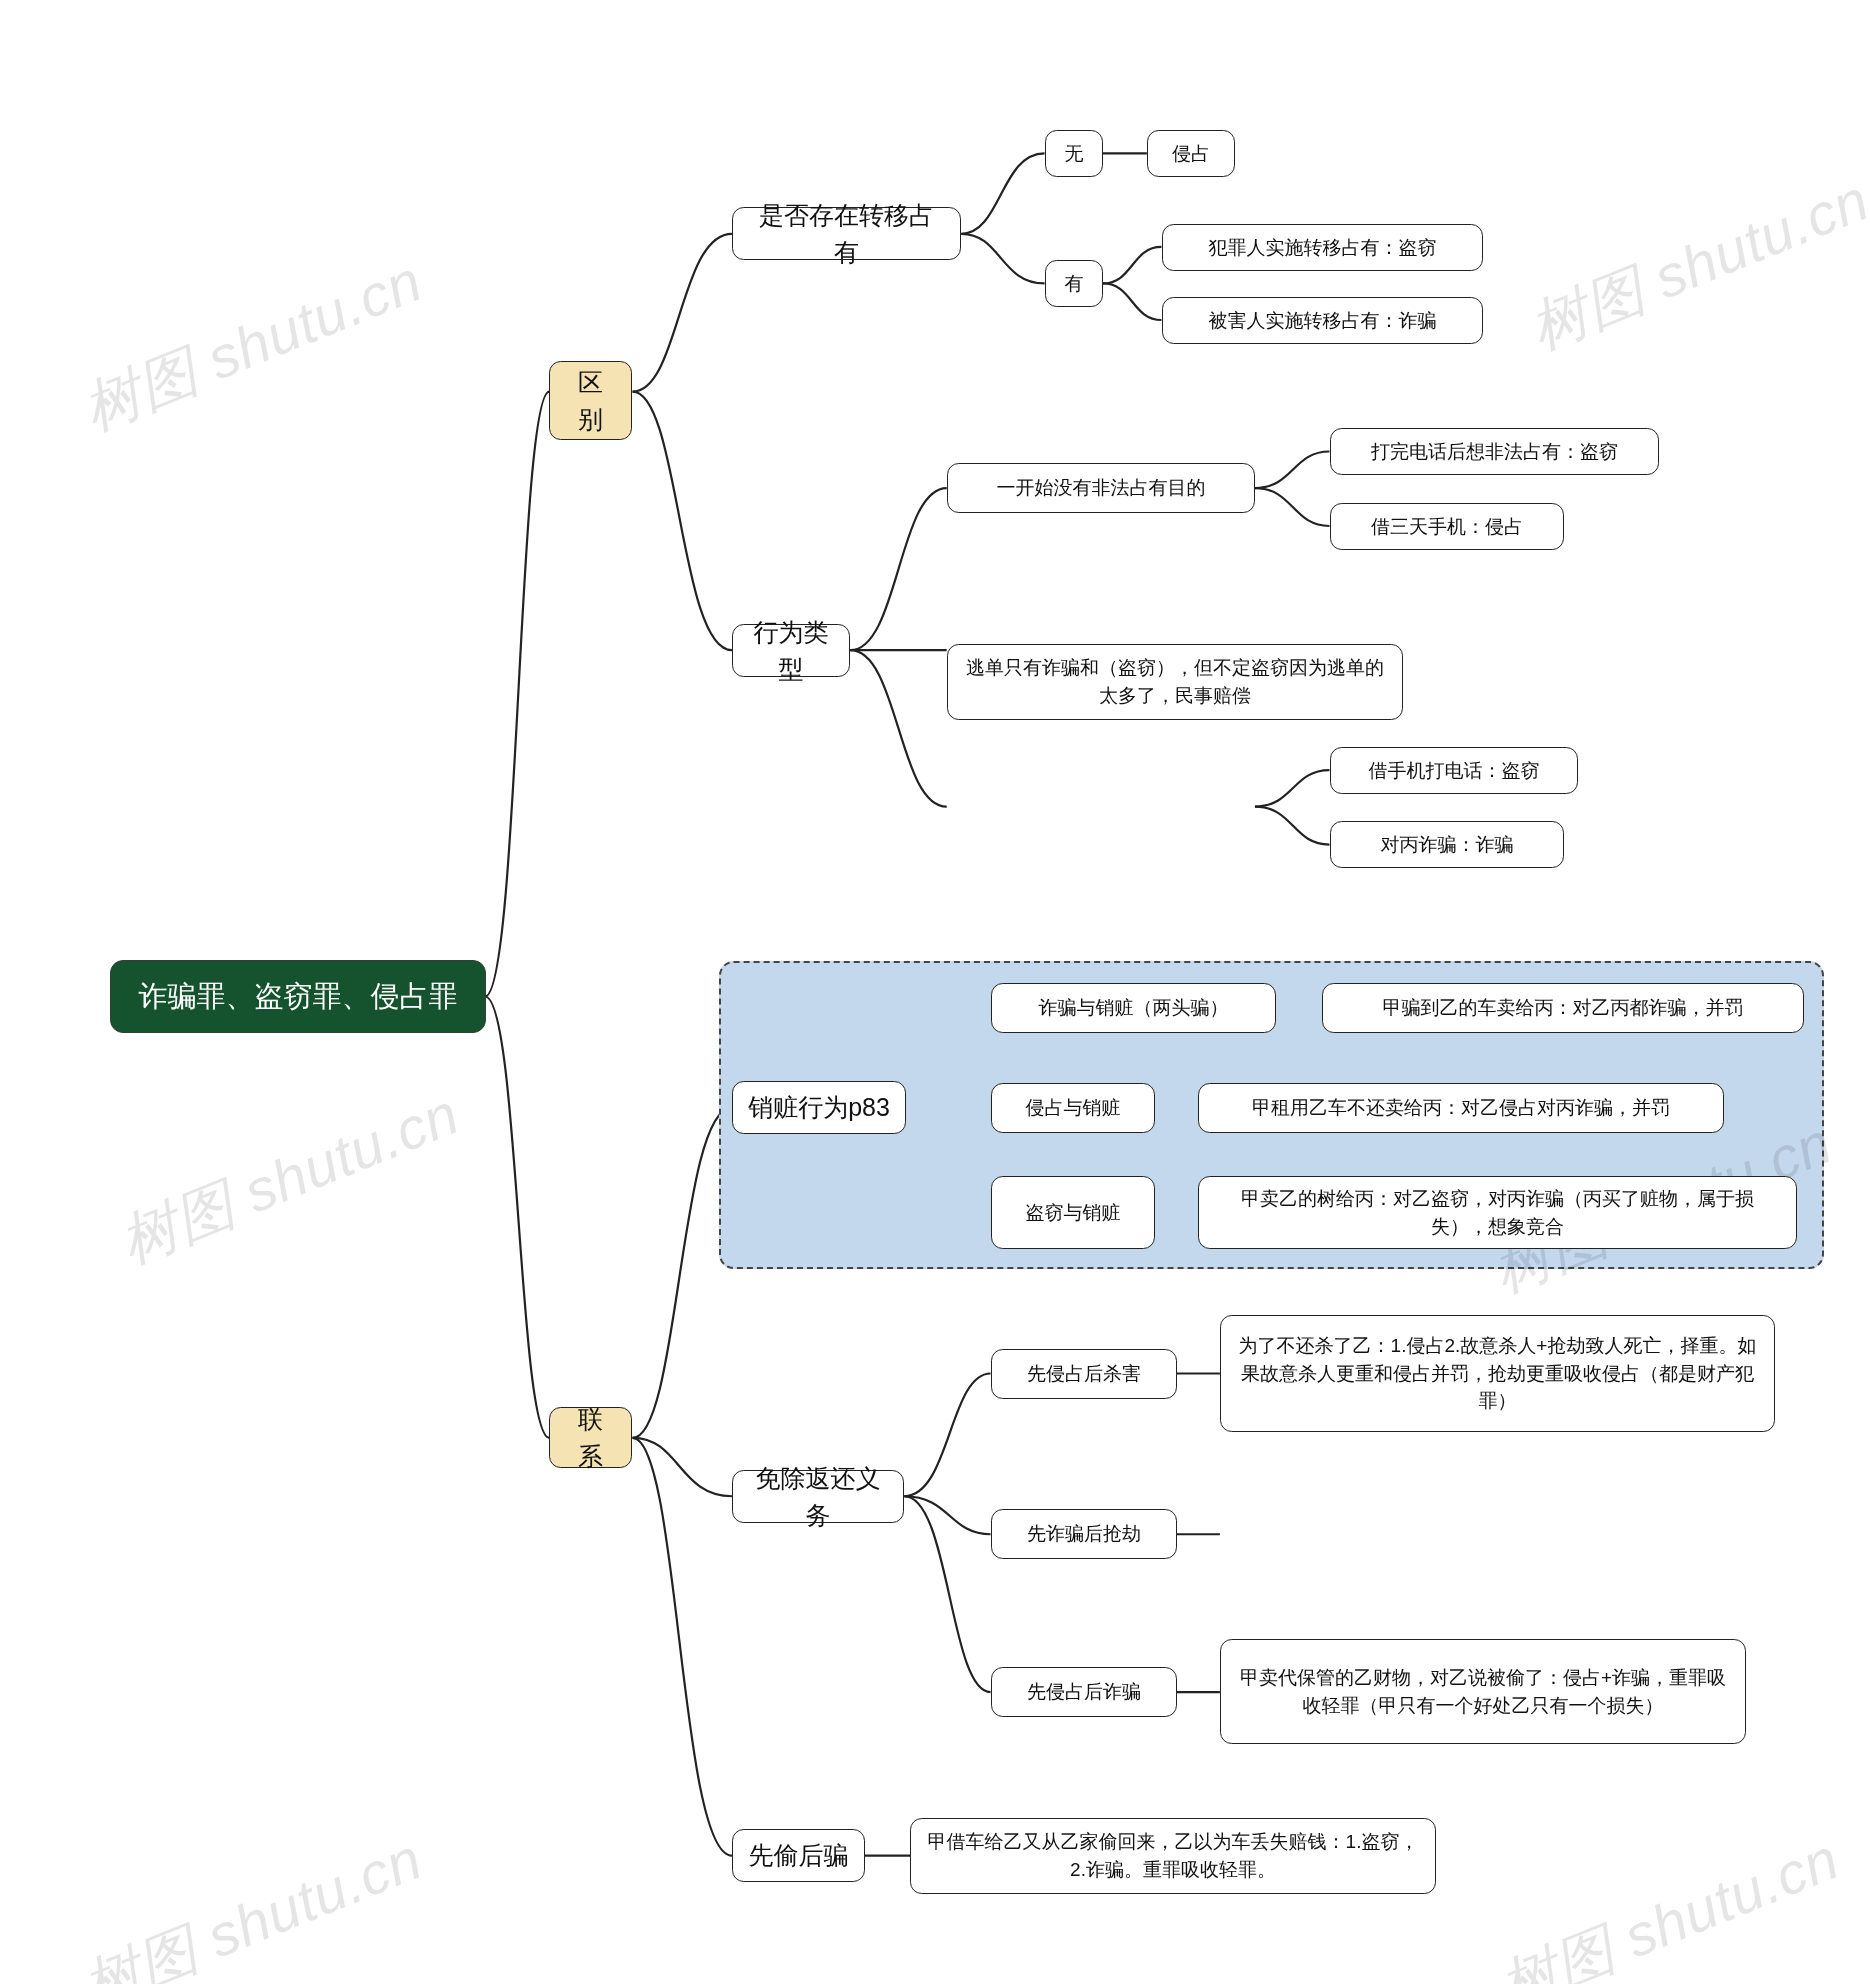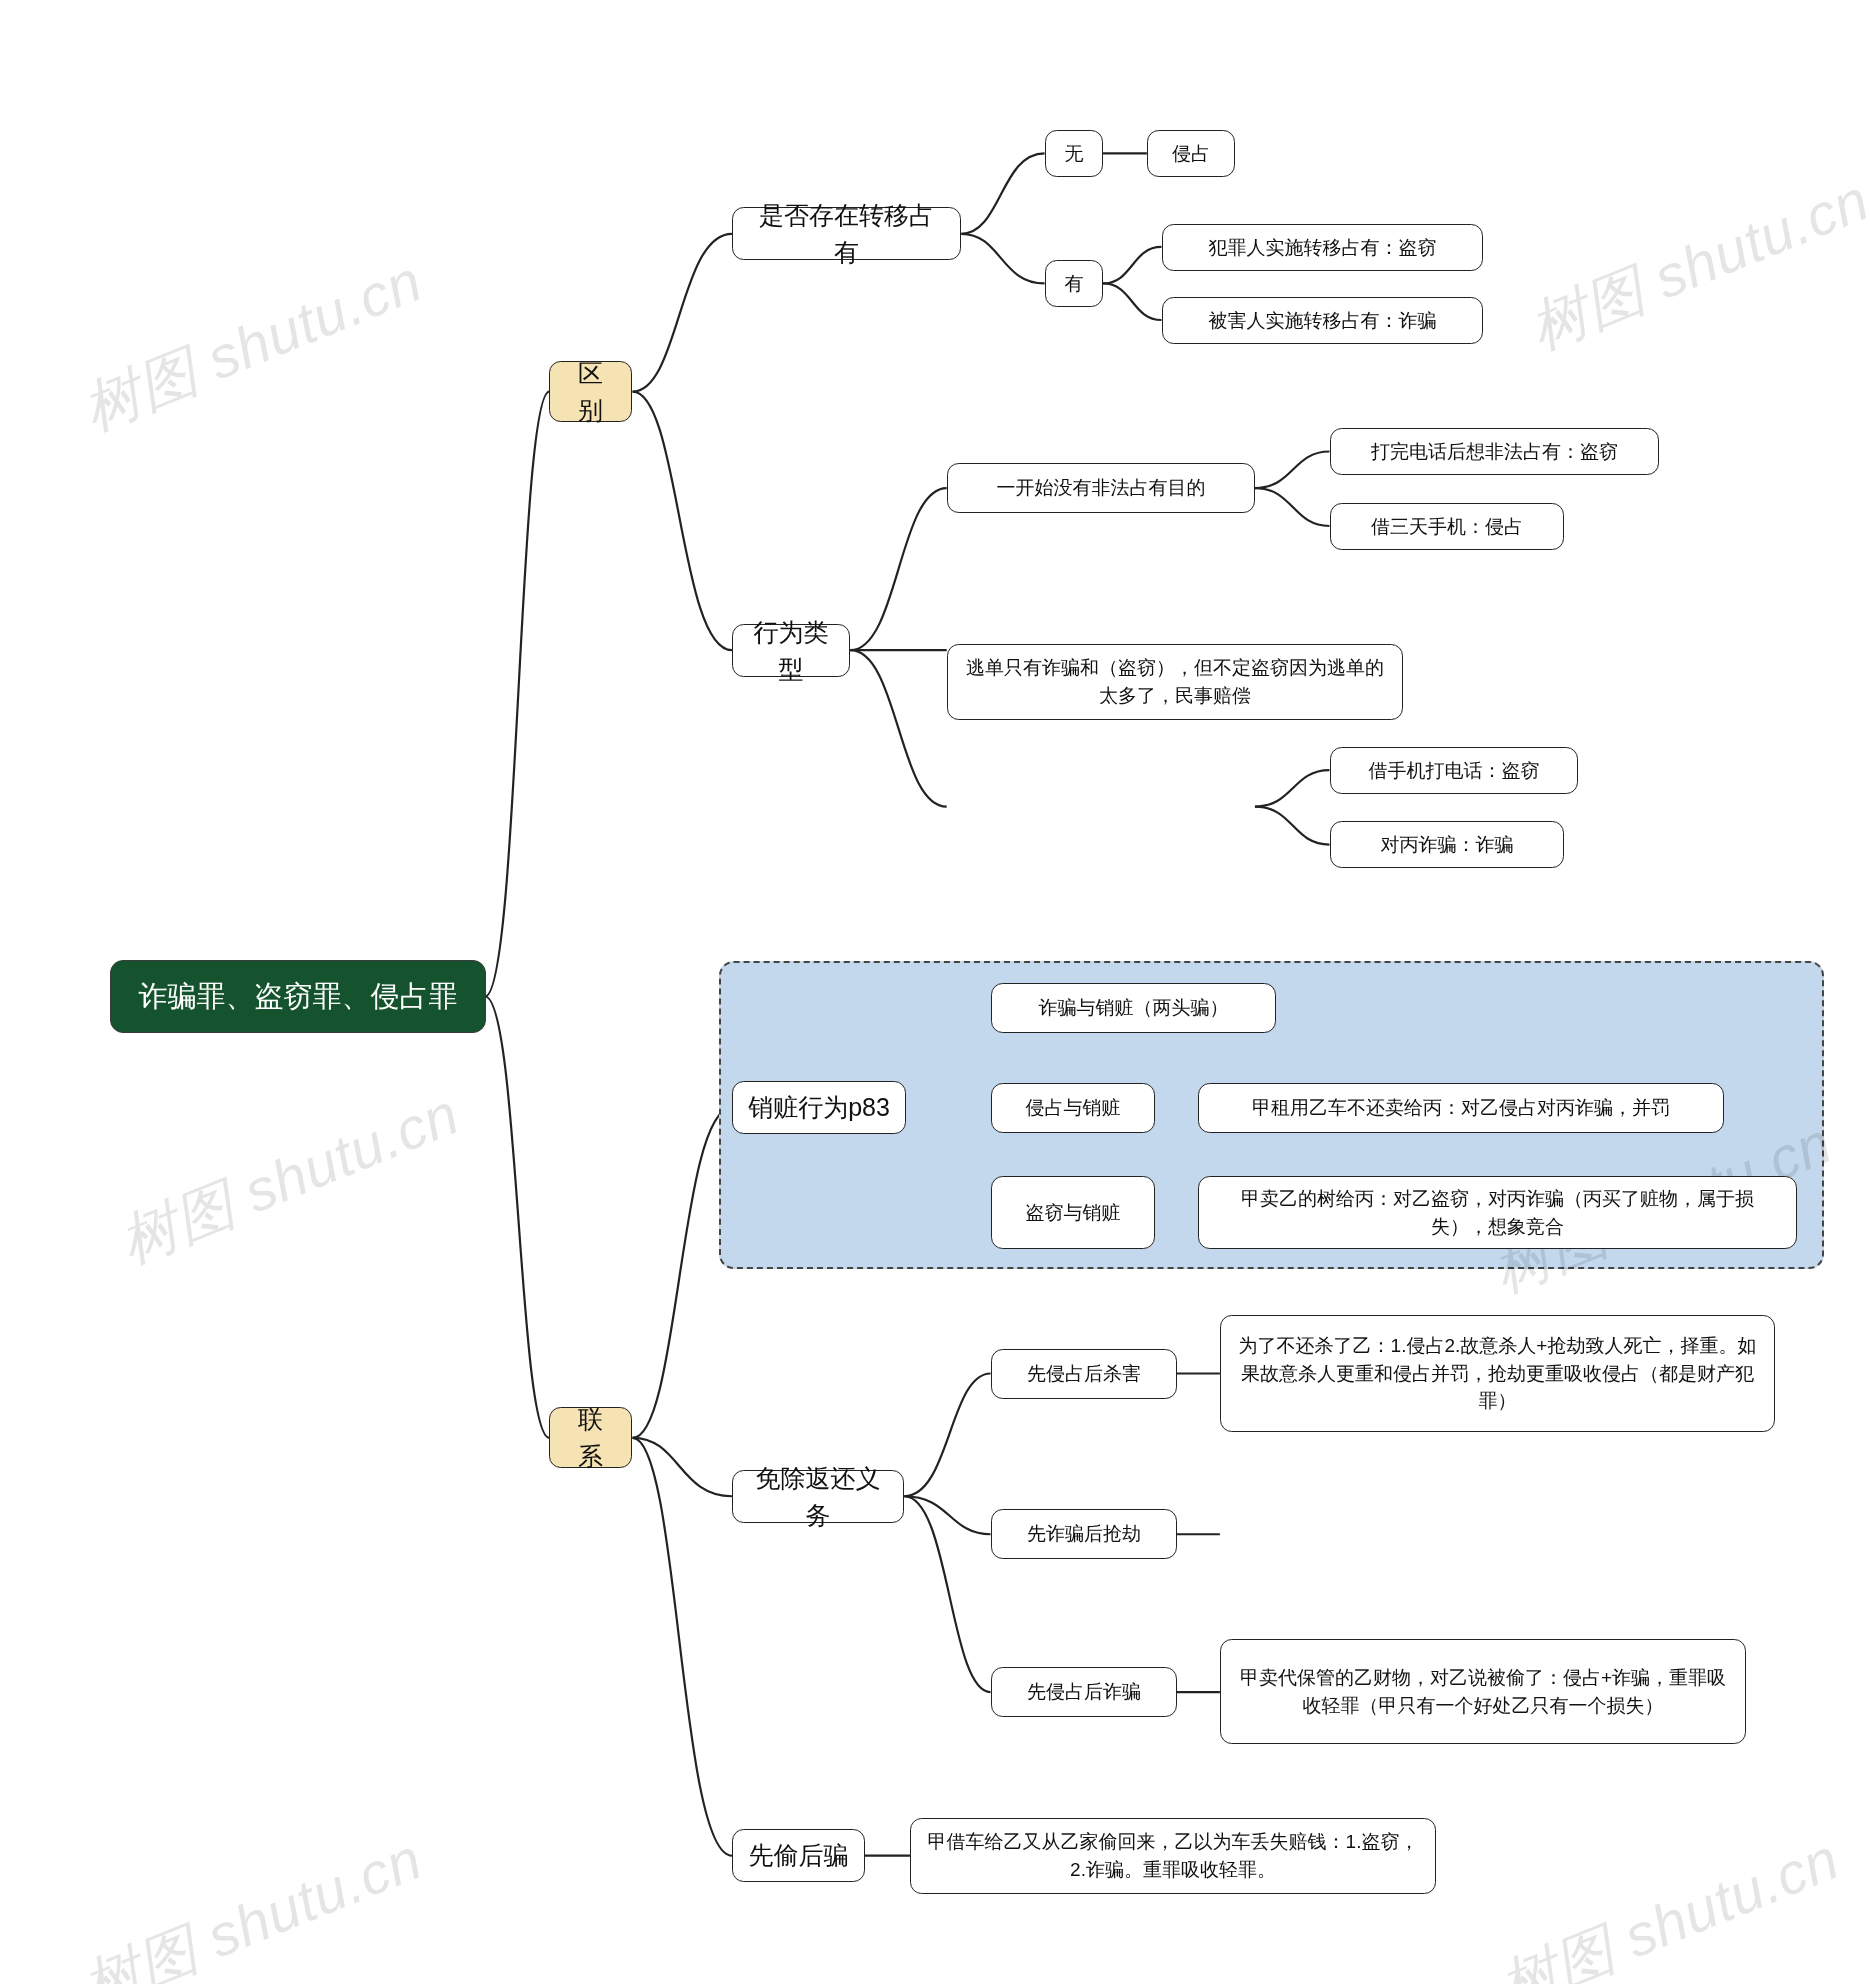--- a/index.html
+++ b/index.html
@@ -72,40 +72,41 @@
 
 <div class="watermark" style="left:73px;top:307px">树图 shutu.cn</div>
 <div class="watermark" style="left:1520px;top:226px">树图 shutu.cn</div>
 <div class="watermark" style="left:110px;top:1140px">树图 shutu.cn</div>
 <div class="watermark" style="left:1483px;top:1169px">树图 shutu.cn</div>
 <div class="watermark" style="left:73px;top:1885px">树图 shutu.cn</div>
 <div class="watermark" style="left:1490px;top:1885px">树图 shutu.cn</div>
 
 <div class="node root" style="left:110px;top:960px;width:376px;height:73px">诈骗罪、盗窃罪、侵占罪</div>
 
-<div class="node l1" style="left:549px;top:361px;width:83px;height:61px">区别</div>
+<div class="node l1" style="left:549px;top:361px;width:83px;height:79px">区别</div>
 <div class="node l1" style="left:549px;top:1407px;width:83px;height:61px">联系</div>
 
 <div class="node std" style="left:732px;top:207px;width:229px;height:53px">是否存在转移占有</div>
 <div class="node sm" style="left:1045px;top:130px;width:58px;height:47px">无</div>
 <div class="node sm" style="left:1147px;top:130px;width:88px;height:47px">侵占</div>
 <div class="node sm" style="left:1045px;top:260px;width:58px;height:47px">有</div>
 <div class="node sm" style="left:1162px;top:224px;width:321px;height:47px">犯罪人实施转移占有：盗窃</div>
 <div class="node sm" style="left:1162px;top:297px;width:321px;height:47px">被害人实施转移占有：诈骗</div>
 
 <div class="node std" style="left:732px;top:624px;width:118px;height:53px">行为类型</div>
 <div class="node sm" style="left:947px;top:463px;width:308px;height:50px">一开始没有非法占有目的</div>
 <div class="node sm" style="left:1330px;top:428px;width:329px;height:47px">打完电话后想非法占有：盗窃</div>
 <div class="node sm" style="left:1330px;top:503px;width:234px;height:47px">借三天手机：侵占</div>
 <div class="node sm" style="left:947px;top:644px;width:456px;height:76px">逃单只有诈骗和（盗窃），但不定盗窃因为逃单的太多了，民事赔偿</div>
 <div class="node sm" style="left:1330px;top:747px;width:248px;height:47px">借手机打电话：盗窃</div>
 <div class="node sm" style="left:1330px;top:821px;width:234px;height:47px">对丙诈骗：诈骗</div>
 
 <div class="node std" style="left:732px;top:1081px;width:174px;height:53px">销赃行为p83</div>
 <div class="node sm" style="left:991px;top:983px;width:285px;height:50px">诈骗与销赃（两头骗）</div>
+<div class="node sm" style="left:1322px;top:983px;width:482px;height:50px">甲骗到乙的车卖给丙：对乙丙都诈骗，并罚</div>
 <div class="node sm" style="left:991px;top:1083px;width:164px;height:50px">侵占与销赃</div>
 <div class="node sm" style="left:1198px;top:1083px;width:526px;height:50px">甲租用乙车不还卖给丙：对乙侵占对丙诈骗，并罚</div>
 <div class="node sm" style="left:991px;top:1176px;width:164px;height:73px">盗窃与销赃</div>
 <div class="node sm" style="left:1198px;top:1176px;width:599px;height:73px">甲卖乙的树给丙：对乙盗窃，对丙诈骗（丙买了赃物，属于损失），想象竞合</div>
 
 <div class="node std" style="left:732px;top:1470px;width:172px;height:53px">免除返还义务</div>
 <div class="node sm" style="left:991px;top:1349px;width:186px;height:50px">先侵占后杀害</div>
 <div class="node sm" style="left:1220px;top:1315px;width:555px;height:117px">为了不还杀了乙：1.侵占2.故意杀人+抢劫致人死亡，择重。如果故意杀人更重和侵占并罚，抢劫更重吸收侵占（都是财产犯罪）</div>
 <div class="node sm" style="left:991px;top:1509px;width:186px;height:50px">先诈骗后抢劫</div>
 <div class="node sm" style="left:991px;top:1667px;width:186px;height:50px">先侵占后诈骗</div>

